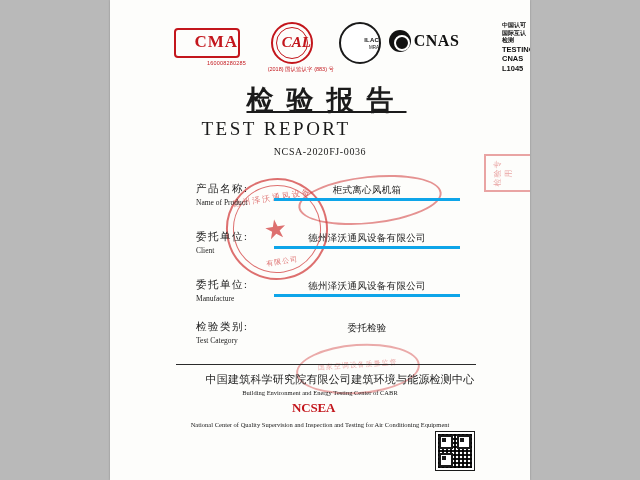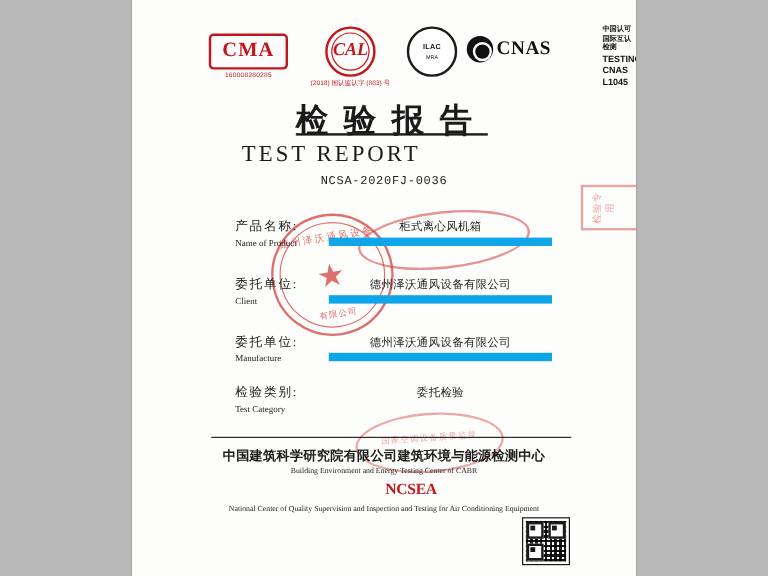--- a/index.html
+++ b/index.html
@@ -33,21 +33,21 @@
   
   #marks {
     position: absolute;
     left: 0;
     top: 12px;
     width: 420px;
     height: 60px;
   }
   .mark {
     position: absolute;
-    text-align: center;
+    text-align: right;
   }
 
   
   #mark-cma { left: 58px; top: 16px; width: 78px; }
   .cma-box {
     width: 62px;
     height: 26px;
     margin: 0 auto;
     border: 2px solid #c3161c;
     border-radius: 4px;
@@ -186,21 +186,21 @@
     text-align: center;
     font-family: "Liberation Serif", serif;
     font-size: 19px;
     letter-spacing: 2.5px;
     color: #1b1b1b;
   }
   #report-no {
     position: absolute;
     left: 0; top: 146px; width: 420px;
     text-align: center;
-    font-family: Liberation Mono, monospace;
+    font-family: Liberation Serif, serif;
     font-size: 10px;
     letter-spacing: .6px;
     color: #222;
   }
 
   
   .field {
     position: absolute;
     left: 86px;
     width: 264px;
@@ -224,21 +224,21 @@
     color: #1b1b1b;
     margin-top: 2px;
     white-space: nowrap;
   }
   .field .value {
     position: absolute;
     left: 78px;
     top: 1px;
     width: 186px;
     height: 15px;
-    border-bottom: 7px solid #0ea5e9;
+    border-bottom: 3px solid #0ea5e9;
     text-align: center;
     font-family: "Liberation Serif", serif;
     font-size: 9.5px;
     color: #1b1b1b;
     letter-spacing: .3px;
     line-height: 15px;
     white-space: nowrap;
     overflow: hidden;
   }
 
@@ -259,35 +259,34 @@
   }
   .footer-line {
     position: absolute;
     left: 0;
     width: 420px;
     text-align: center;
     color: #1b1b1b;
     font-family: "Liberation Serif", serif;
     white-space: nowrap;
   }
-  #foot-cn-1 { top: 372px; font-size: 11px; font-weight: bold; letter-spacing: .2px; }
+  #foot-cn-1 { top: 372px; font-size: 11px; font-weight: normal; letter-spacing: .2px; padding-left: 20px; }
   #foot-en-1 { top: 389px; font-size: 6.5px; }
   #foot-cn-2 { top: 404px; font-size: 11px; font-weight: bold; letter-spacing: .4px; }
   #foot-en-2 { top: 421px; font-size: 6.5px; }
 
   
   #foot-logo {
     position: absolute;
     left: 182px;
     top: 400px;
     font-family: "Liberation Serif", serif;
     font-size: 9px;
     color: #c3161c;
     letter-spacing: -.2px;
-    margin-left: 29px;
   }
   #foot-logo .big { font-size: 13px; font-weight: bold; }
 
   
   .seal {
     position: absolute;
     pointer-events: none;
   }
   
   #seal-main {

